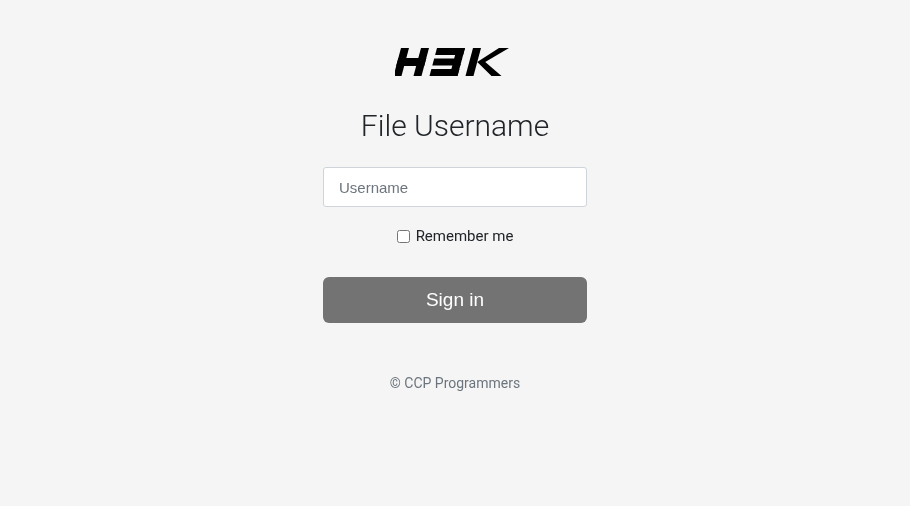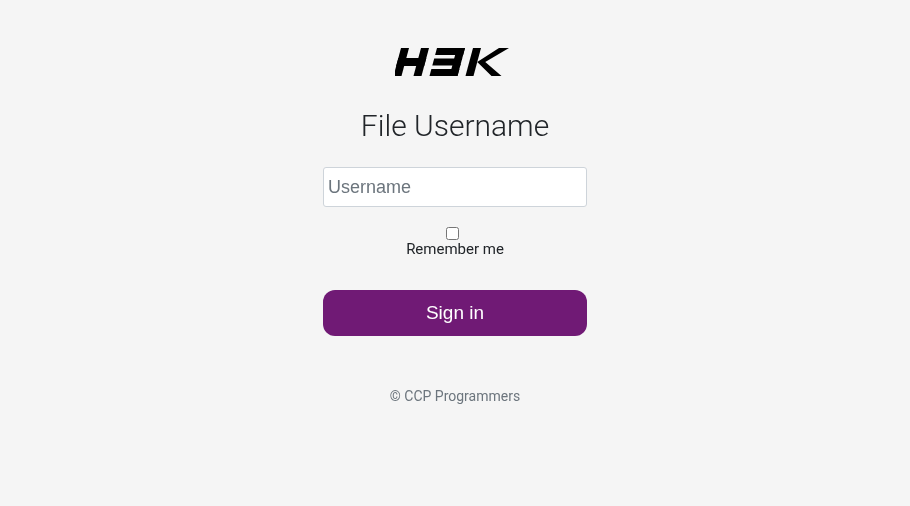--- a/index.html
+++ b/index.html
@@ -28,56 +28,55 @@
     }
     .form-container {
       width: 264px;
       display: flex;
       flex-direction: column;
       align-items: center;
     }
     .input-field {
       width: 100%;
       height: 40px;
-      padding: 8px 4px;
-      font-size: 18px;
+      padding: 8px 15px;
+      font-size: 15px;
       color: #495057;
       background: #fff;
       border: 1px solid #ced4da;
       border-radius: 3px;
       margin-bottom: 10px;
       outline: none;
     }
     .input-field::placeholder {
       color: #6c757d;
     }
     .checkbox-wrapper {
       display: flex;
       align-items: center;
       margin-top: 10px;
       margin-bottom: 32px;
-      flex-direction: column;
     }
     .checkbox {
       width: 13px;
       height: 13px;
       margin-right: 6px;
       cursor: pointer;
     }
     .checkbox-label {
       font-size: 15px;
       color: #212529;
     }
     .signin-button {
       width: 100%;
       height: 46px;
-      background: #701a75;
+      background: #737373;
       color: #fff;
       border: none;
-      border-radius: 12px;
+      border-radius: 6px;
       font-size: 19px;
       font-weight: 400;
       cursor: pointer;
       margin-bottom: 52px;
     }
     .footer {
       font-size: 14px;
       color: #6c757d;
     }
   </style>

